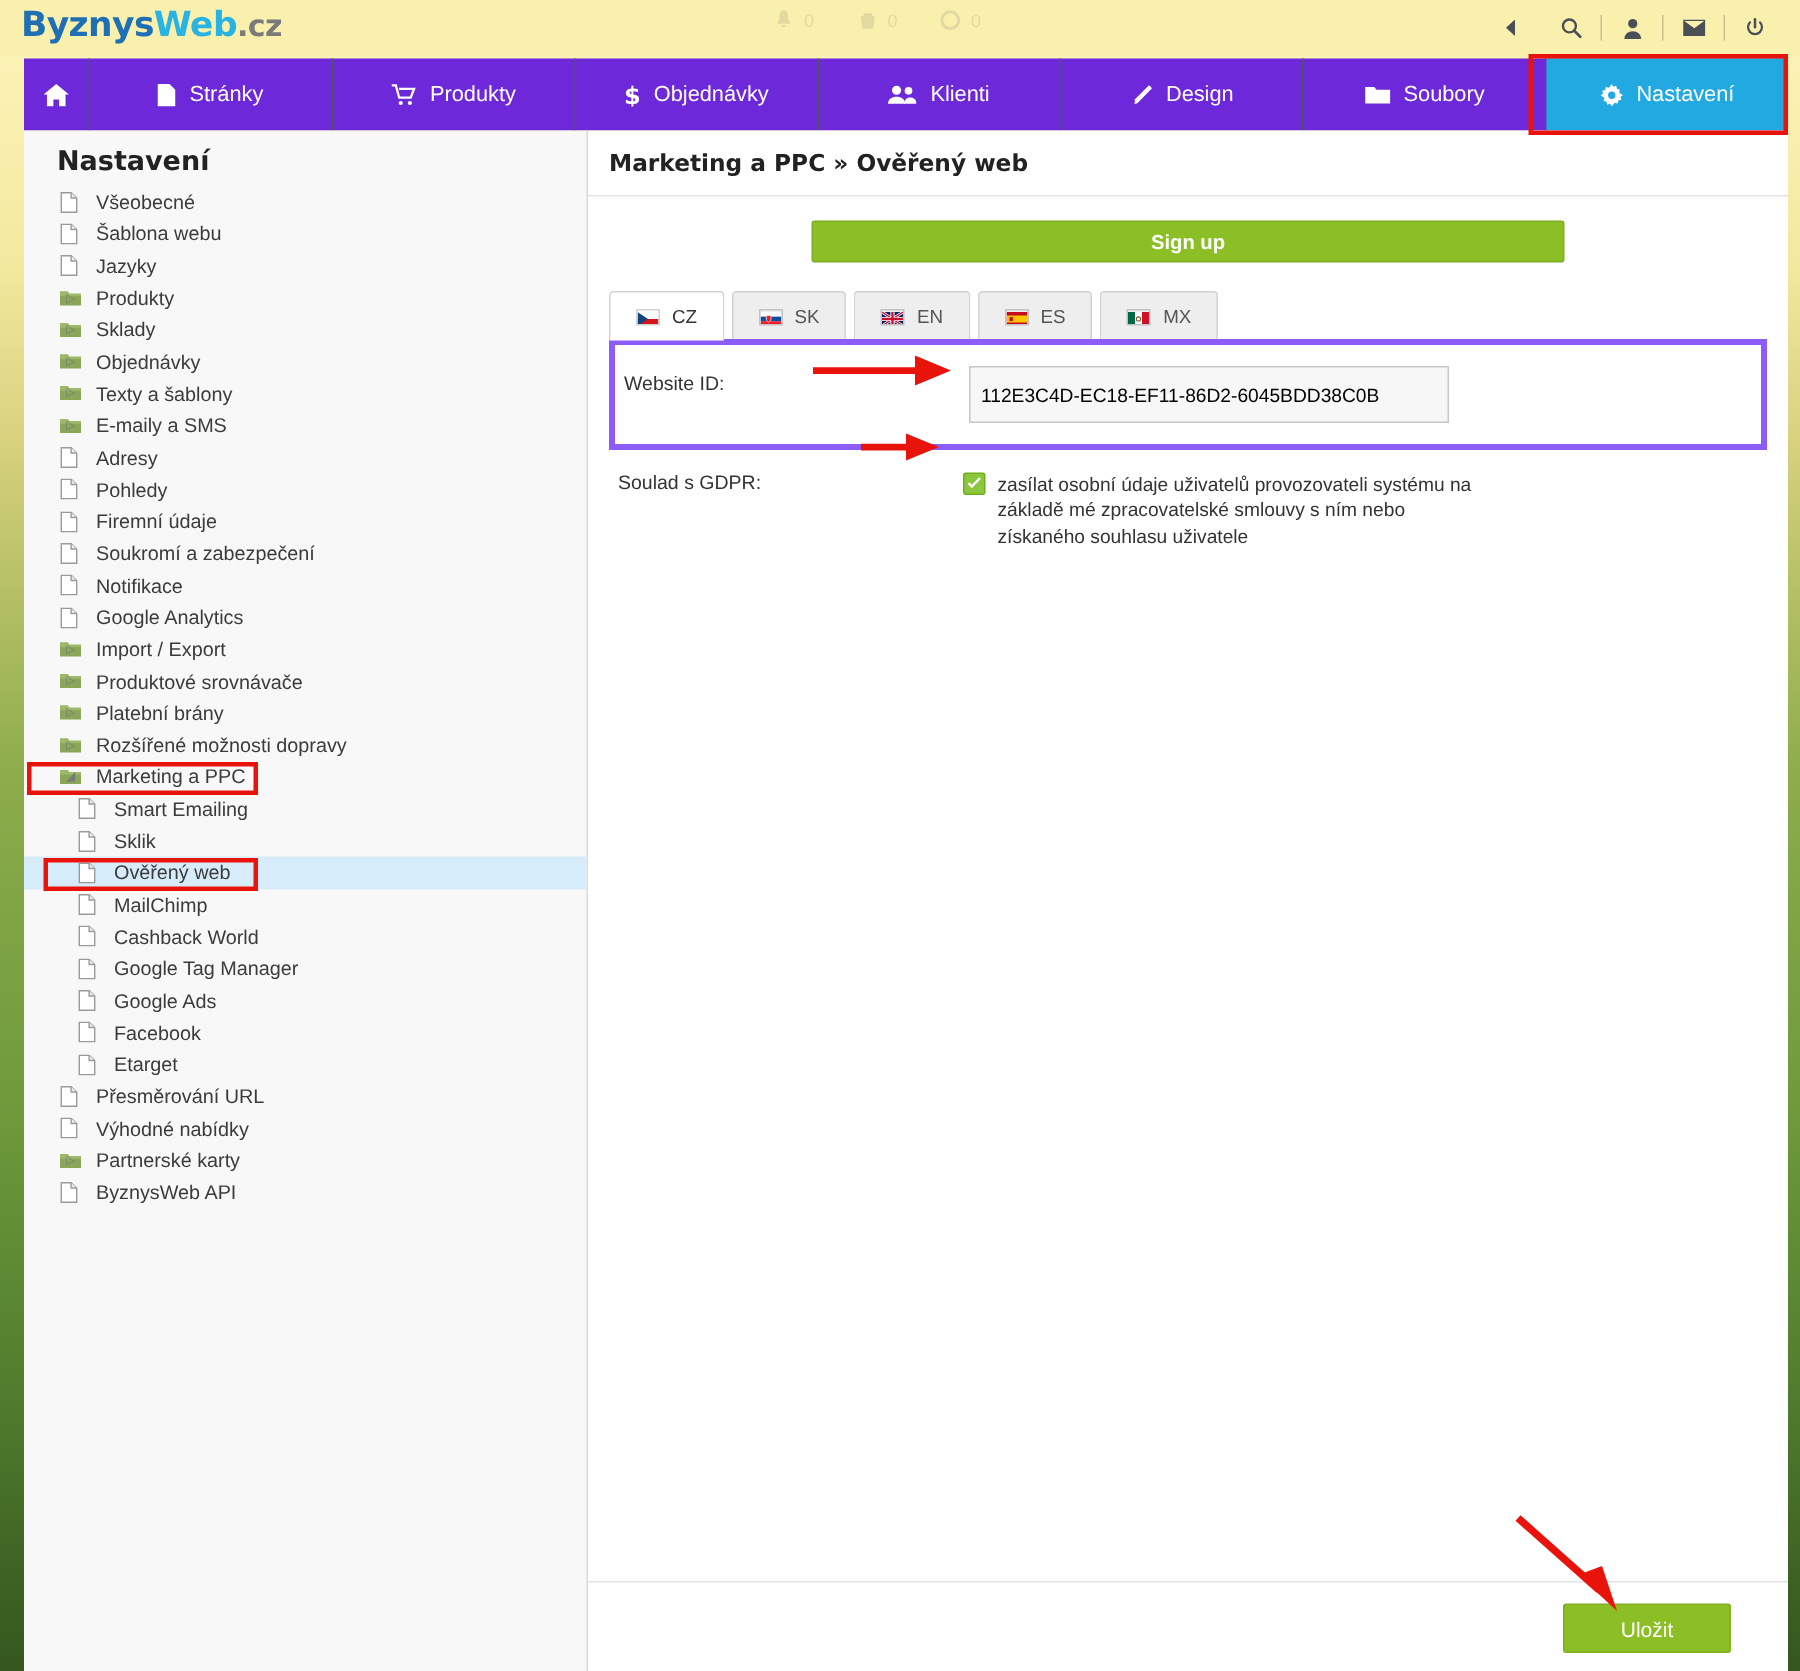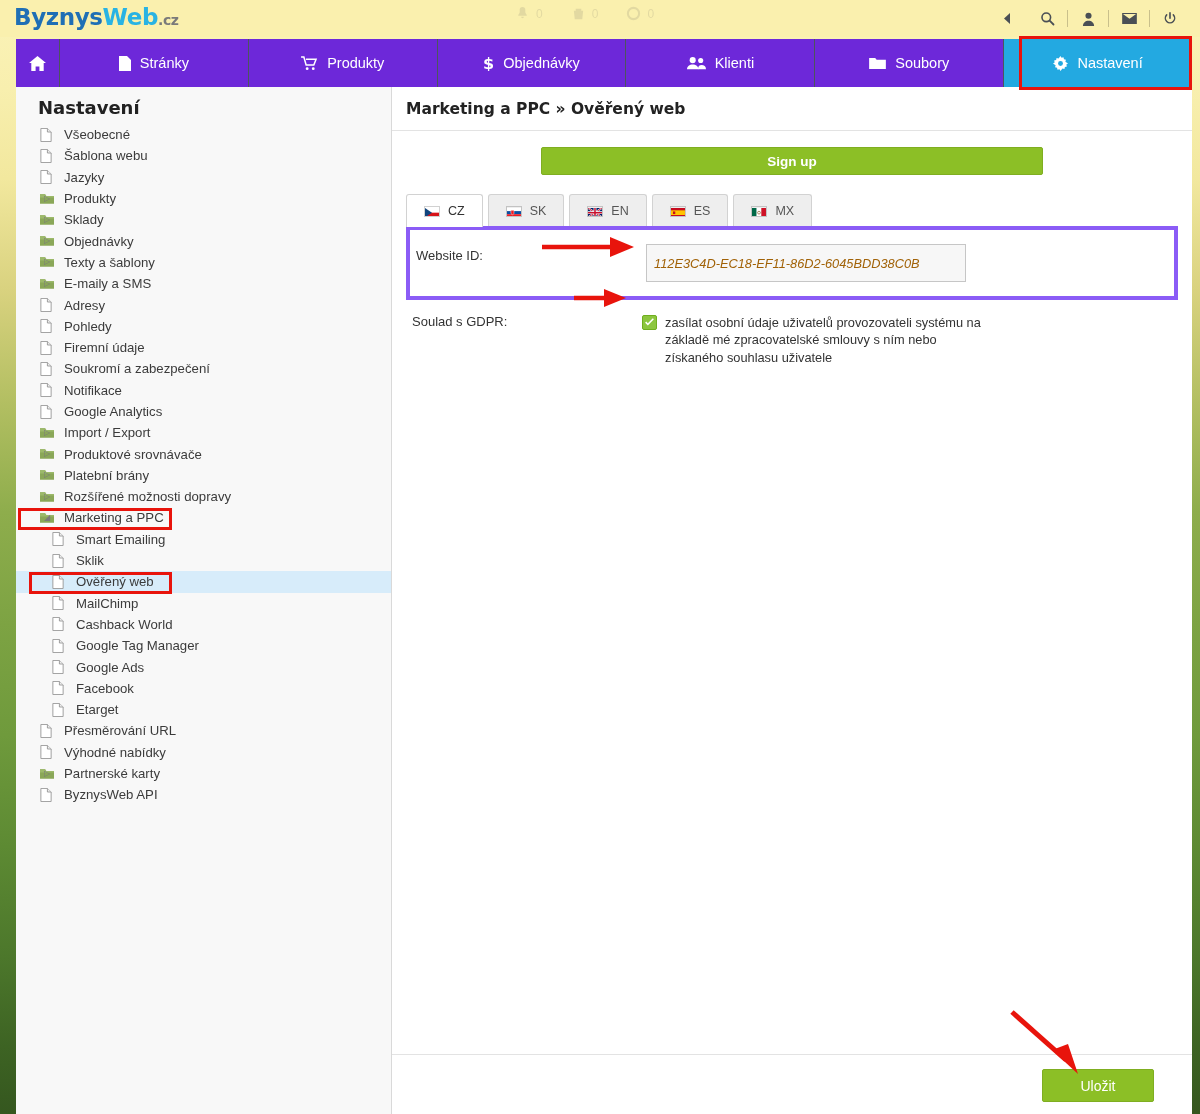--- a/index.html
+++ b/index.html
@@ -22,21 +22,21 @@
     position:absolute; left:0; top:0; width:1200px; height:37px;
     background:#faf0ae;
   }
   .logo {
     position:absolute; left:14px; top:4px;
     font-size:23px; font-weight:bold; letter-spacing:-0.4px;
     font-family:"DejaVu Sans", sans-serif;
   }
   .logo .s1 { color:#1f6fb5; }
   .logo .s2 { color:#29b3e3; }
-  .logo .s3 { color:#7a7a7a; font-size:14px;margin-top:48px; }
+  .logo .s3 { color:#7a7a7a; font-size:20px;margin-top:48px; }
 
   .faded-icons {
     position:absolute; left:515px; top:6px;
     display:flex; gap:28px; align-items:center;
     opacity:0.14;
   }
   .faded-icons .fi { display:flex; align-items:center; gap:6px; color:#555; font-size:12px; }
   .faded-icons svg { width:15px; height:15px; fill:#555; }
 
   .topicons {
@@ -137,21 +137,21 @@
     padding:0; position:relative; z-index:1;
   }
   .row {
     display:flex; align-items:flex-start; padding:14px 0 14px 6px;
   }
   .row .lab { width:230px; font-size:13px; color:#333; padding-top:4px; }
   .row .fld { flex:1; }
   input.txt {
     width:320px; height:24px; padding:18px 7px;
     border:1px solid #c6c6c6; background:#f7f7f7;
-    font-size:12.8px; color:#a16207; font-family:"Liberation Sans", sans-serif;font-style:italic;
+    font-size:12.8px; color:#000000; font-family:"Liberation Sans", sans-serif;
   }
   .gdpr-row { display:flex; padding:14px 0 0 6px; }
   .gdpr-row .lab { width:230px; font-size:13px; color:#333; }
   .chk {
     width:15px; height:15px; border:1px solid #6fae1e; background:#8cc63e;
     border-radius:2px; display:inline-flex; align-items:center; justify-content:center;
     flex:0 0 15px; margin-top:1px; cursor:pointer;
   }
   .chk svg { width:11px; height:11px; fill:#fff; }
   .gdpr-text { font-size:12.8px; color:#333; line-height:1.35; max-width:325px; padding-left:8px; }
@@ -262,20 +262,27 @@
     <span>Objednávky</span>
   </div>
   <div class="navitem">
     <svg width="19" height="14" viewBox="0 0 20 14">
         <circle cx="6" cy="4" r="3.2"></circle>
         <circle cx="14.4" cy="4.4" r="2.7"></circle>
         <path d="M0 13.5c0-3.2 2.7-5 6-5s6 1.8 6 5z"></path>
         <path d="M11.5 13.5c0-2.8 1.4-4.4 4-4.4 2.3 0 4.5 1.3 4.5 4.4z"></path>
       </svg>
     <span>Klienti</span>
+  </div>
+  <div class="navitem">
+    <svg width="15" height="15" viewBox="0 0 16 16">
+        <path d="M14.5 1.5L4 12l-.6 2.2 2.2-.6L16 3z" fill="#fff"></path>
+        <path d="M14.5 1.5L4 12" stroke="#fff" stroke-width="1.8"></path>
+      </svg>
+    <span>Design</span>
   </div>
   <div class="navitem">
     <svg width="17" height="13" viewBox="0 0 18 14">
         <path d="M0 1h6.5l1.6 2H18v10H0z"></path>
       </svg>
     <span>Soubory</span>
   </div>
   <div class="navitem active">
     <svg width="15" height="15" viewBox="0 0 16 16">
         <path d="M8 0l1.1 1.9 2.1-.6.5 2.1 2.1.6-.6 2.1L16 8l-1.8 1.1.6 2.1-2.1.6-.5 2.1-2.1-.6L8 16l-1.1-1.9-2.1.6-.5-2.1-2.1-.6.6-2.1L0 8l1.8-1.1-.6-2.1 2.1-.6.5-2.1 2.1.6z"></path>

